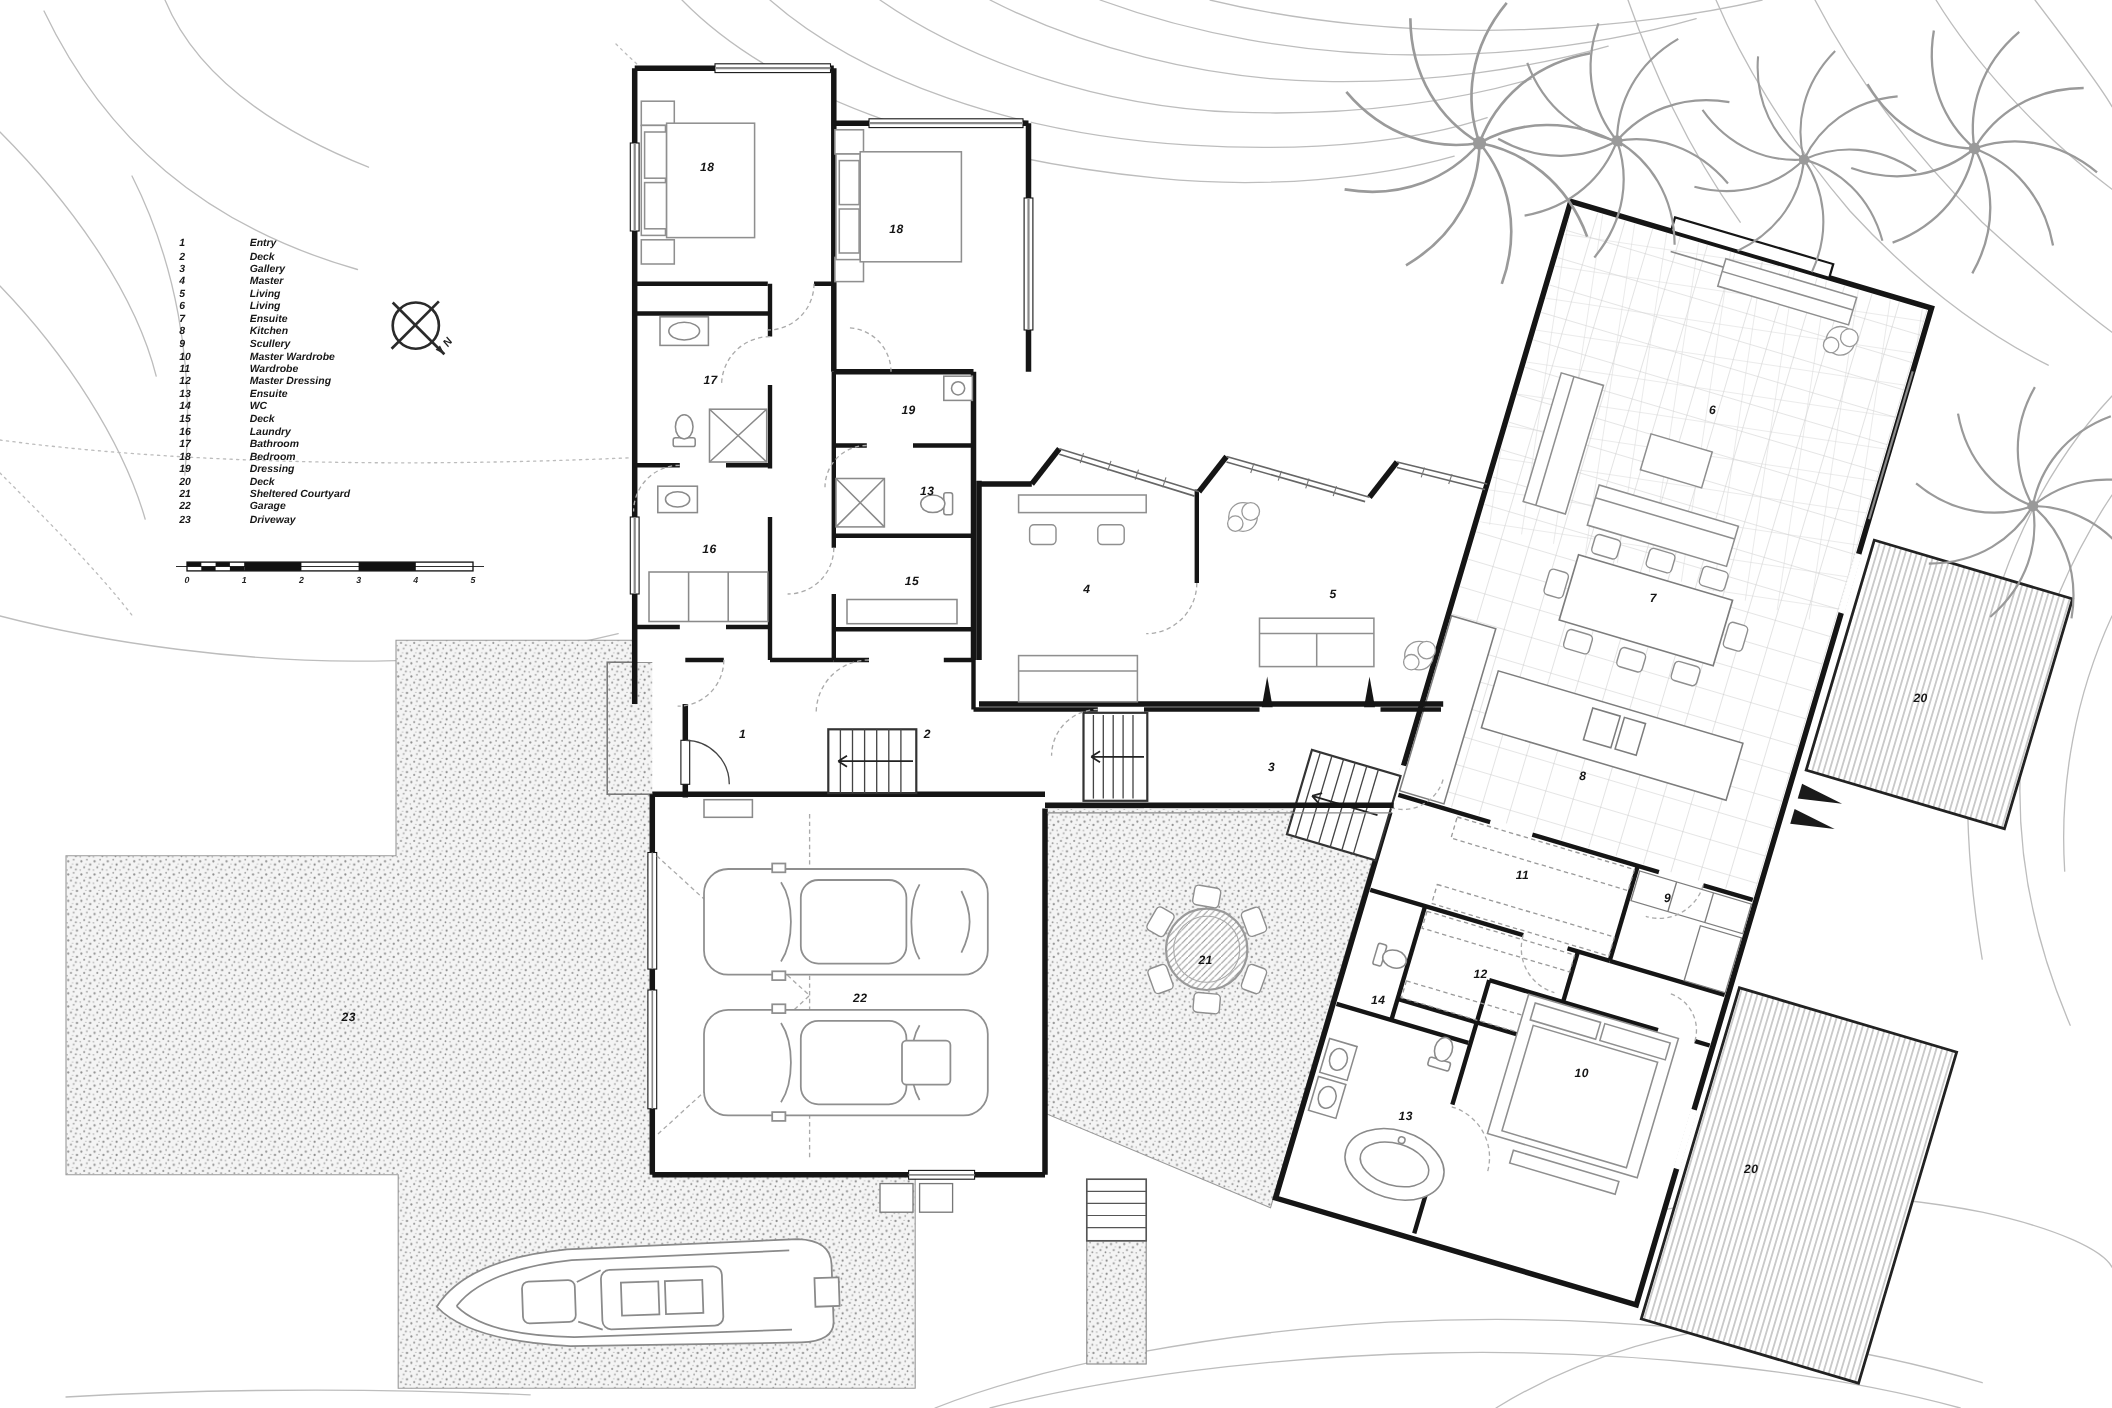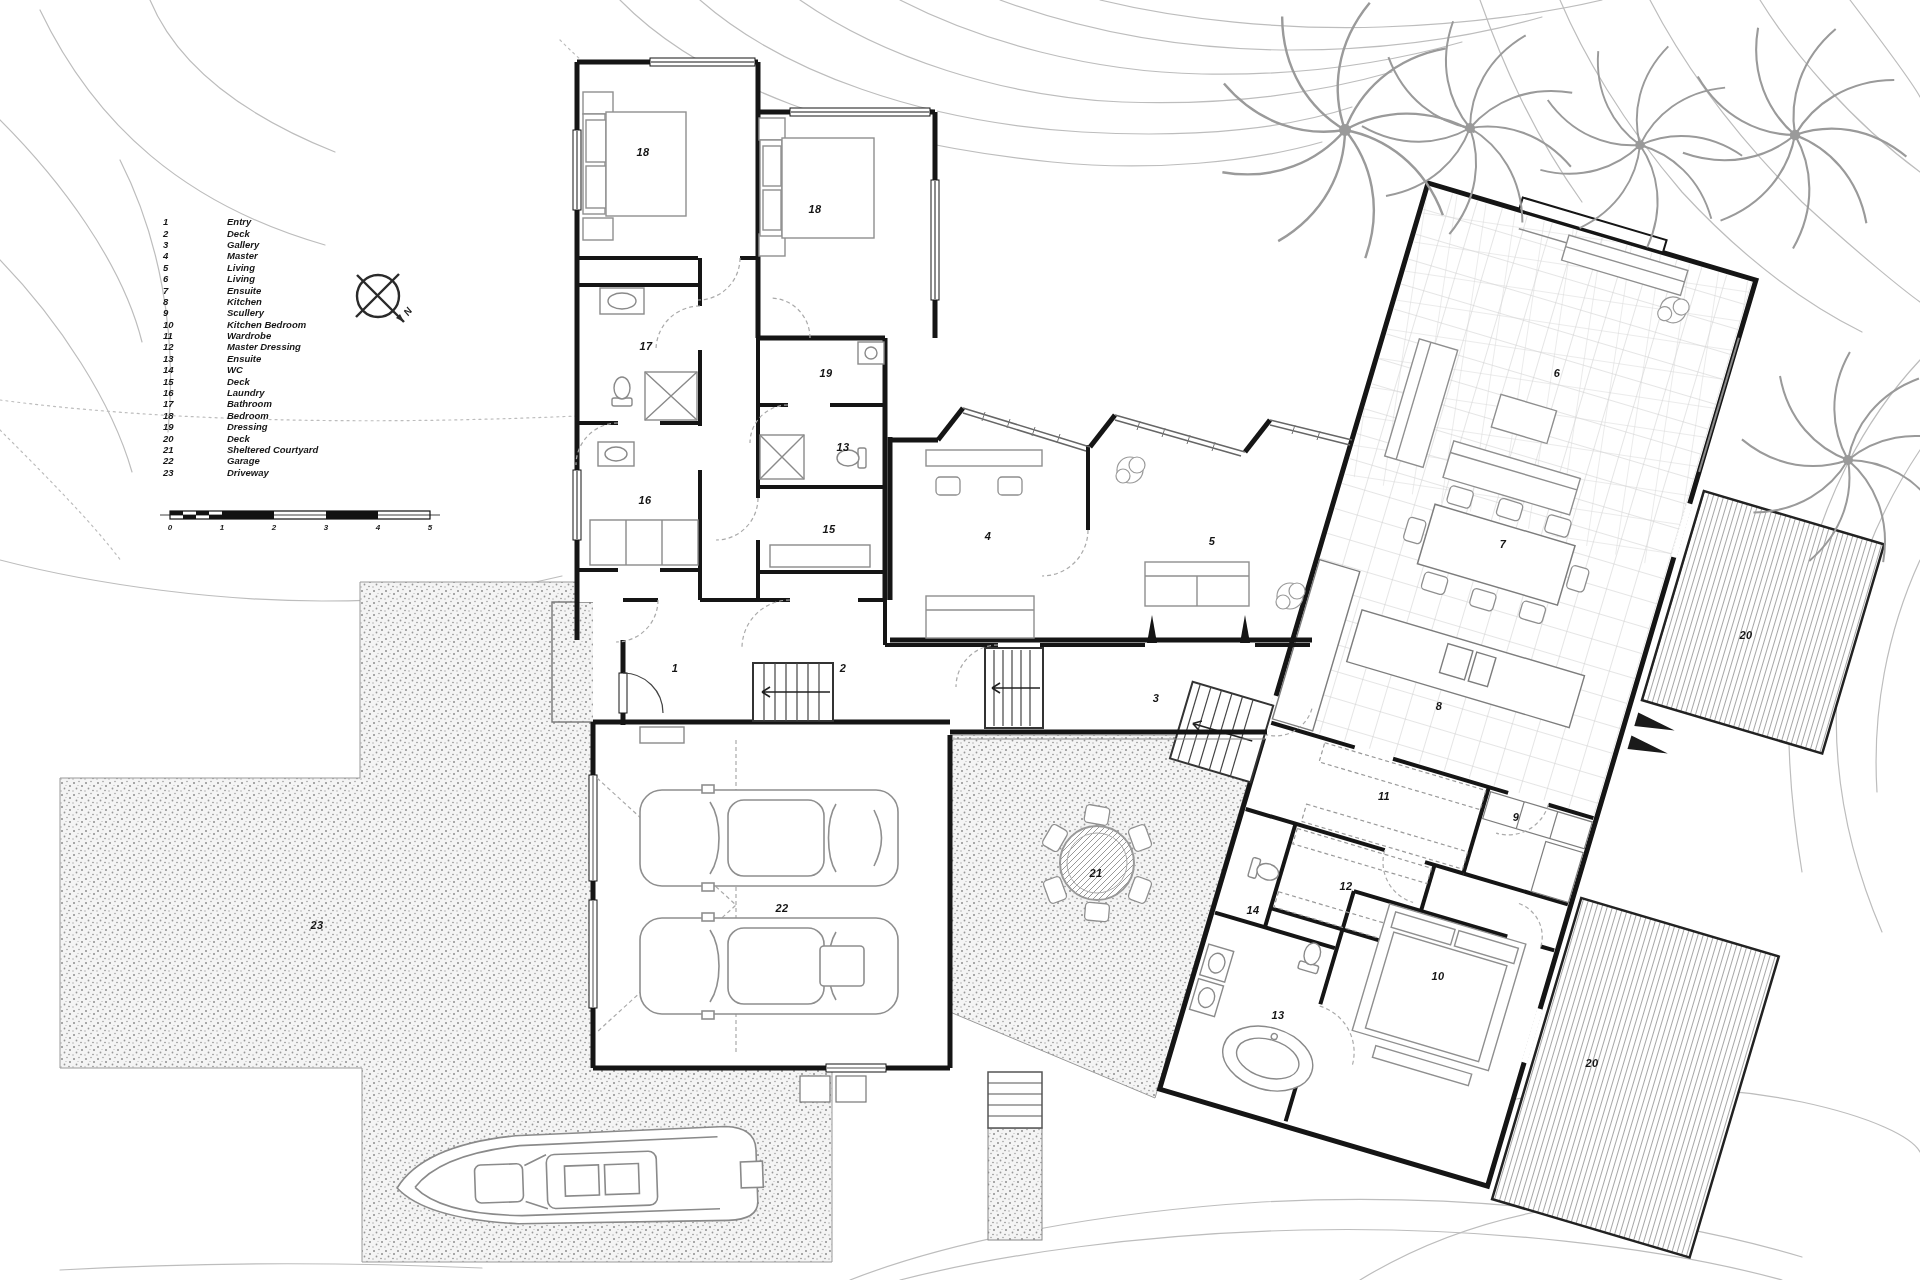--- a/index.html
+++ b/index.html
@@ -543,21 +543,21 @@
   <div class="lrow">
         <span class="lnum">8</span>
         <span class="ltxt">Kitchen</span>
       </div>
   <div class="lrow">
         <span class="lnum">9</span>
         <span class="ltxt">Scullery</span>
       </div>
   <div class="lrow">
         <span class="lnum">10</span>
-        <span class="ltxt">Kitchen Bedroom</span>
+        <span class="ltxt">Master Wardrobe</span>
       </div>
   <div class="lrow">
         <span class="lnum">11</span>
         <span class="ltxt">Wardrobe</span>
       </div>
   <div class="lrow">
         <span class="lnum">12</span>
         <span class="ltxt">Master Dressing</span>
       </div>
   <div class="lrow">

